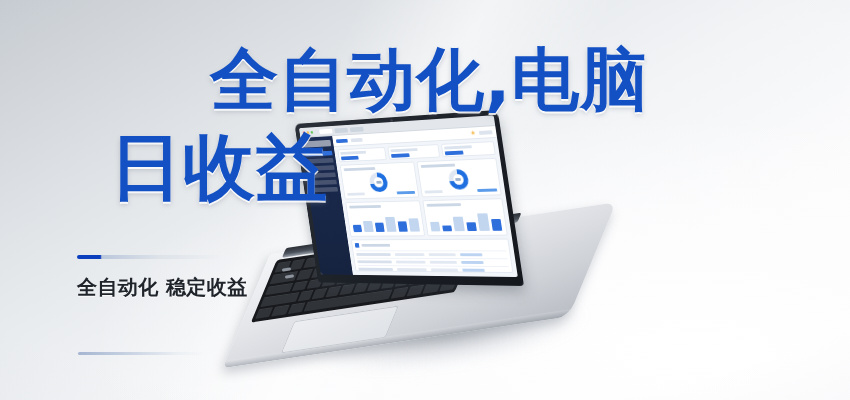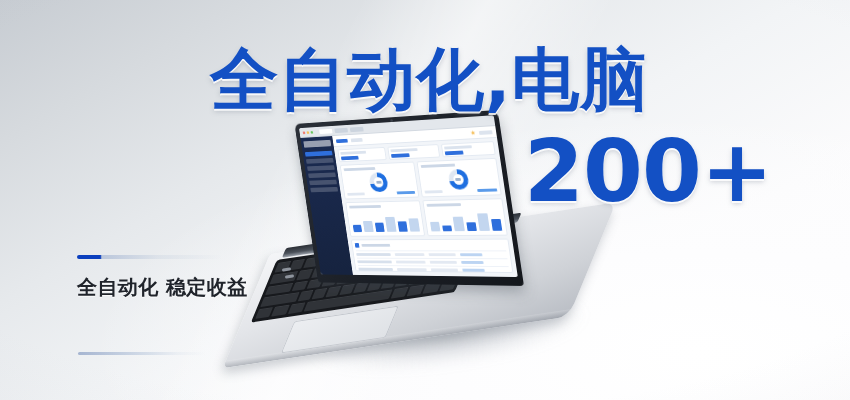--- a/index.html
+++ b/index.html
@@ -683,21 +683,21 @@
             </div>
 
           </div>
         </div>
       </div>
     </div>
   </div>
 
   <div class="headline">
     <div class="hl-line hl-row1">全自动化,电脑</div>
-    <div class="hl-line hl-number">200+</div>
+    <div class="hl-line hl-row2-left">日收益</div>
   </div>
 
   <div class="sub-block">
     <div class="accent-rule"></div>
     <div class="subtitle">全自动化 稳定收益</div>
     <div class="base-rule"></div>
   </div>
 
 </div>
 

